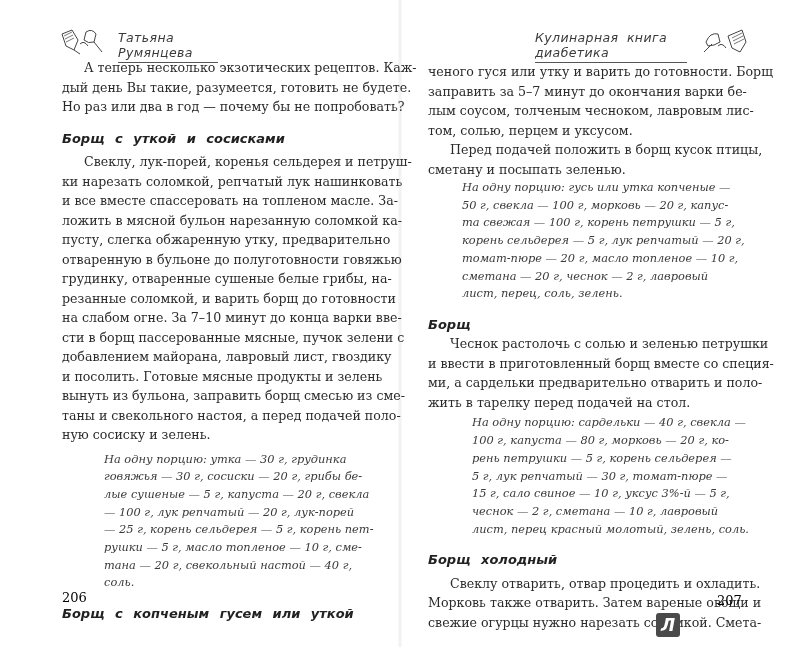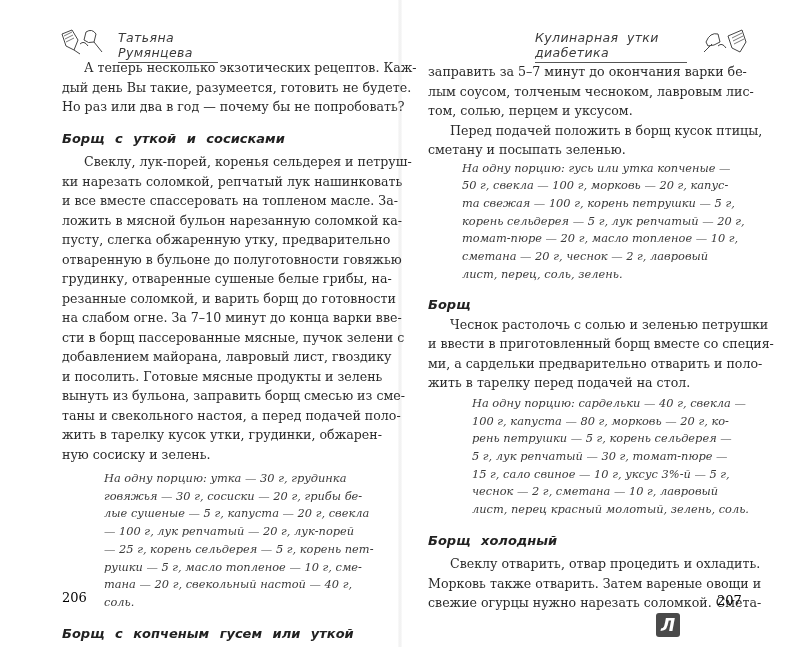--- a/index.html
+++ b/index.html
@@ -67,21 +67,20 @@
     <span class="line">пусту, слегка обжаренную утку, предварительно</span>
     <span class="line">отваренную в бульоне до полуготовности говяжью</span>
     <span class="line">грудинку, отваренные сушеные белые грибы, на-</span>
     <span class="line">резанные соломкой, и варить борщ до готовности</span>
     <span class="line">на слабом огне. За 7–10 минут до конца варки вве-</span>
     <span class="line">сти в борщ пассерованные мясные, пучок зелени с</span>
     <span class="line">добавлением майорана, лавровый лист, гвоздику</span>
     <span class="line">и посолить. Готовые мясные продукты и зелень</span>
     <span class="line">вынуть из бульона, заправить борщ смесью из сме-</span>
     <span class="line">таны и свекольного настоя, а перед подачей поло-</span>
-    <span class="line">жить в тарелку кусок утки, грудинки, обжарен-</span>
     <span class="line last">ную сосиску и зелень.</span>
     <span class="gap-s"></span>
     <span class="portion">
       <span class="line">На одну порцию: утка — 30 г, грудинка</span>
       <span class="line">говяжья — 30 г, сосиски — 20 г, грибы бе-</span>
       <span class="line">лые сушеные — 5 г, капуста — 20 г, свекла</span>
       <span class="line">— 100 г, лук репчатый — 20 г, лук-порей</span>
       <span class="line">— 25 г, корень сельдерея — 5 г, корень пет-</span>
       <span class="line">рушки — 5 г, масло топленое — 10 г, сме-</span>
       <span class="line">тана — 20 г, свекольный настой — 40 г,</span>
@@ -89,30 +88,31 @@
     </span>
     <span class="gap-m"></span>
     <span class="heading" style="margin-bottom:4px;">Борщ с копченым гусем или уткой</span>
 
   </div>
 
   <div class="page-num" style="left:62px; top:590px;">206</div>
 </div>
 
 <div class="page page-right">
-  <div class="running-head">Кулинарная утки диабетика</div>
+  <div class="running-head">Кулинарная книга диабетика</div>
   <svg class="head-icon" viewBox="0 0 50 28">
     <path d="M4 14 Q8 4 16 6 L18 14 Q12 18 6 18 Z" fill="none" stroke="#444" stroke-width="1"></path>
     <path d="M2 24 L10 16" stroke="#444" stroke-width="1"></path>
     <path d="M16 18 Q20 14 24 20" fill="none" stroke="#444" stroke-width="1"></path>
     <path d="M26 8 L40 2 L44 14 L38 24 L30 20 Z" fill="none" stroke="#444" stroke-width="1"></path>
     <path d="M30 10 L40 5 M31 13 L41 8 M32 16 L42 11" stroke="#555" stroke-width="0.8"></path>
   </svg>
 
   <div class="body-text" style="top:62px;">
+    <span class="line">ченого гуся или утку и варить до готовности. Борщ</span>
     <span class="line">заправить за 5–7 минут до окончания варки бе-</span>
     <span class="line">лым соусом, толченым чесноком, лавровым лис-</span>
     <span class="line last">том, солью, перцем и уксусом.</span>
     <span class="line indent">Перед подачей положить в борщ кусок птицы,</span>
     <span class="line last">сметану и посыпать зеленью.</span>
     <span class="portion" style="margin-left:34px; width:244px;">
       <span class="line">На одну порцию: гусь или утка копченые —</span>
       <span class="line">50 г, свекла — 100 г, морковь — 20 г, капус-</span>
       <span class="line">та свежая — 100 г, корень петрушки — 5 г,</span>
       <span class="line">корень сельдерея — 5 г, лук репчатый — 20 г,</span>

